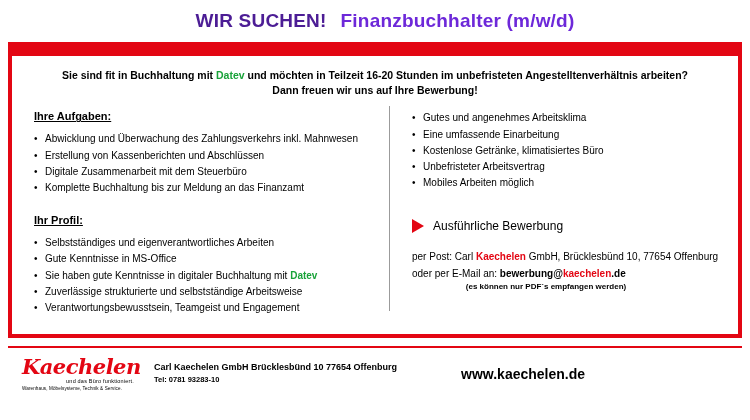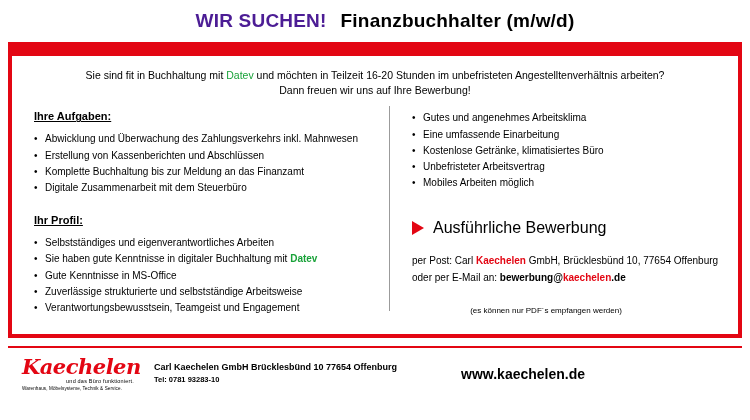--- a/index.html
+++ b/index.html
@@ -33,21 +33,21 @@
   }
   .header-title {
     font-size: 19px;
     font-weight: bold;
     color: #4c1d95;
     letter-spacing: 0.2px;
   }
   .header-subtitle {
     font-size: 19px;
     font-weight: bold;
-    color: #000000;
+    color: #6d28d9;
     letter-spacing: 0.2px;
   }
 
   
   .frame {
     position: relative;
     margin: 0 8px;
     border: 4px solid #e30613;
     height: 296px;
     box-sizing: border-box;
@@ -55,21 +55,21 @@
   }
   .frame-top-bar {
     height: 10px;
     background: #e30613;
   }
 
   .intro {
     text-align: center;
     padding: 12px 26px 0 26px;
     font-size: 10.5px;
-    font-weight: normal;
+    font-weight: bold;
     color: #000000;
     line-height: 1.45;
   }
   .intro .accent {
     color: #19a239;
   }
 
   .columns {
     display: flex;
     margin-top: 12px;
@@ -136,43 +136,44 @@
     margin-top: 28px;
   }
   .cta-arrow {
     width: 0;
     height: 0;
     border-top: 7px solid transparent;
     border-bottom: 7px solid transparent;
     border-left: 12px solid #e30613;
   }
   .cta-text {
-    font-size: 16px;
+    font-size: 12px;
     color: #000000;
   }
   .contact {
     margin-top: 16px;
     font-size: 10px;
     color: #000000;
     line-height: 1.65;
   }
   .contact .red {
     color: #e30613;
     font-weight: bold;
   }
   .contact .bold {
     font-weight: bold;
     text-align: right;
   }
   .note {
-    margin-top: 20px;
+    margin-top: 0;
     font-size: 8px;
     color: #000000;
     text-align: center;
     padding-right: 40px;
+    font-weight: bold;
   }
 
   
   .footer {
     position: relative;
     height: 62px;
     margin: 0 8px;
     display: flex;
     align-items: center;
     box-sizing: border-box;
@@ -252,29 +253,29 @@
     </div>
 
     <div class="columns">
 
       <div class="col-left">
 
         <div class="section-title">Ihre Aufgaben:</div>
         <ul class="bullets">
           <li>Abwicklung und Überwachung des Zahlungsverkehrs inkl. Mahnwesen</li>
           <li>Erstellung von Kassenberichten und Abschlüssen</li>
+          <li>Digitale Zusammenarbeit mit dem Steuerbüro</li>
           <li>Komplette Buchhaltung bis zur Meldung an das Finanzamt</li>
-          <li>Digitale Zusammenarbeit mit dem Steuerbüro</li>
         </ul>
 
         <div class="section-title spaced">Ihr Profil:</div>
         <ul class="bullets">
           <li>Selbstständiges und eigenverantwortliches Arbeiten</li>
+          <li>Gute Kenntnisse in MS-Office</li>
           <li><span>Sie haben gute Kenntnisse in digitaler Buchhaltung mit </span><span class="accent">Datev</span></li>
-          <li>Gute Kenntnisse in MS-Office</li>
           <li>Zuverlässige strukturierte und selbstständige Arbeitsweise</li>
           <li>Verantwortungsbewusstsein, Teamgeist und Engagement</li>
         </ul>
       </div>
 
       <div class="divider"></div>
 
       <div class="col-right">
         <ul class="bullets">
           <li>Gutes und angenehmes Arbeitsklima</li>

